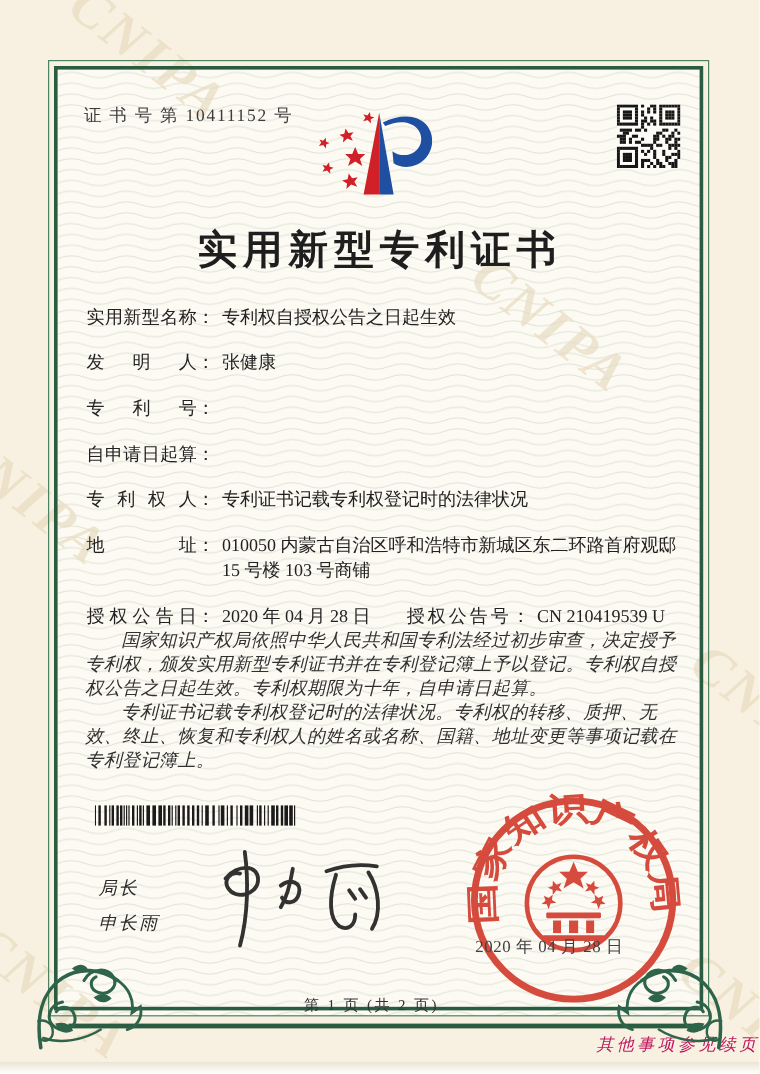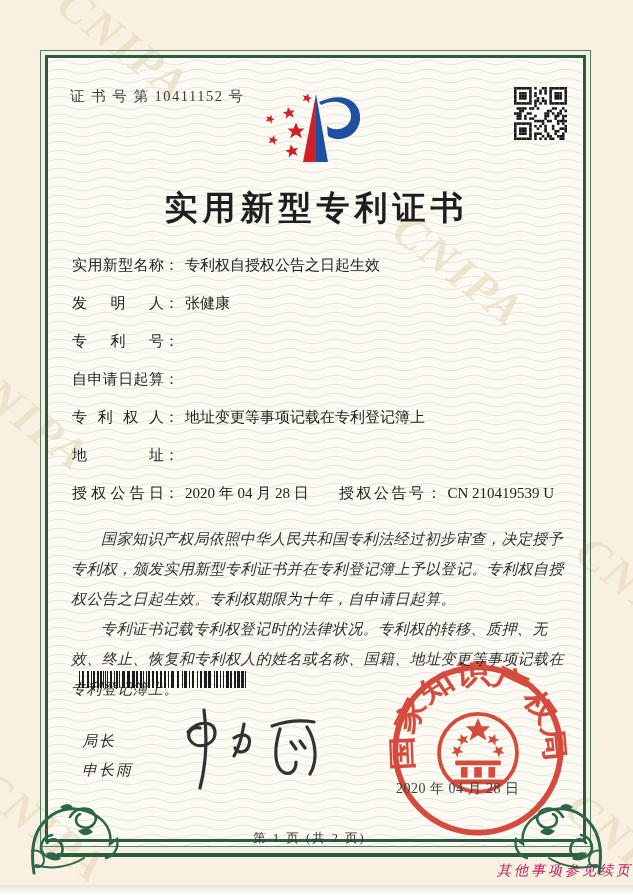--- a/index.html
+++ b/index.html
@@ -59,21 +59,21 @@
     display:inline-block;width:92px;flex:0 0 92px;
     text-align:justify;text-align-last:justify;text-justify:inter-character;
   }
   .fcolon{flex:0 0 auto;}
   .fvalue{margin-left:6px;max-width:398px;}
   .grow{display:flex;line-height:21px;}
   .gval{margin-left:6px;width:146px;flex:0 0 146px;}
   .glabel2{letter-spacing:2.5px;margin-left:8px;text-align:right;}
   .paras{
     position:absolute;left:71px;top:524px;width:496px;
-    font-size:15px;line-height:30px;color:#303030;
+    font-size:15px;line-height:20px;color:#303030;
     font-style:italic;letter-spacing:.4px;
   }
   .paras p{margin:0;text-indent:2em;}
   .barcode{position:absolute;left:79px;top:671px;width:170px;height:18px;}
   .officer{
     position:absolute;left:82px;top:727px;font-size:15px;line-height:29px;
     color:#2b2b2b;font-style:italic;letter-spacing:2px;
   }
   .signature{position:absolute;left:160px;top:702px;}
   .seal{position:absolute;left:383px;top:655px;mix-blend-mode:multiply;opacity:.92;}
@@ -404,25 +404,26 @@
         <span class="flabel">专利号</span>
           <span class="fcolon">：</span>
       </div>
       <div class="frow">
         <span class="flabel">自申请日起算</span>
           <span class="fcolon">：</span>
       </div>
       <div class="frow">
         <span class="flabel">专利权人</span>
           <span class="fcolon">：</span>
-        <span class="fvalue">地址变更等事项记载在专利登记簿上</span>
+        <span class="fvalue">专利证书记载专利权登记时的法律状况</span>
       </div>
       <div class="frow">
         <span class="flabel">地址</span>
           <span class="fcolon">：</span>
+        <span class="fvalue">010050 内蒙古自治区呼和浩特市新城区东二环路首府观邸 15 号楼 103 号商铺</span>
       </div>
       <div class="grow">
         <span class="flabel">授权公告日</span>
           <span class="fcolon">：</span>
         <span class="gval">2020 年 04 月 28 日</span>
         <span class="glabel2">授权公告号</span>
           <span class="fcolon">：</span>
         <span class="fvalue">CN 210419539 U</span>
       </div>
     </div>

